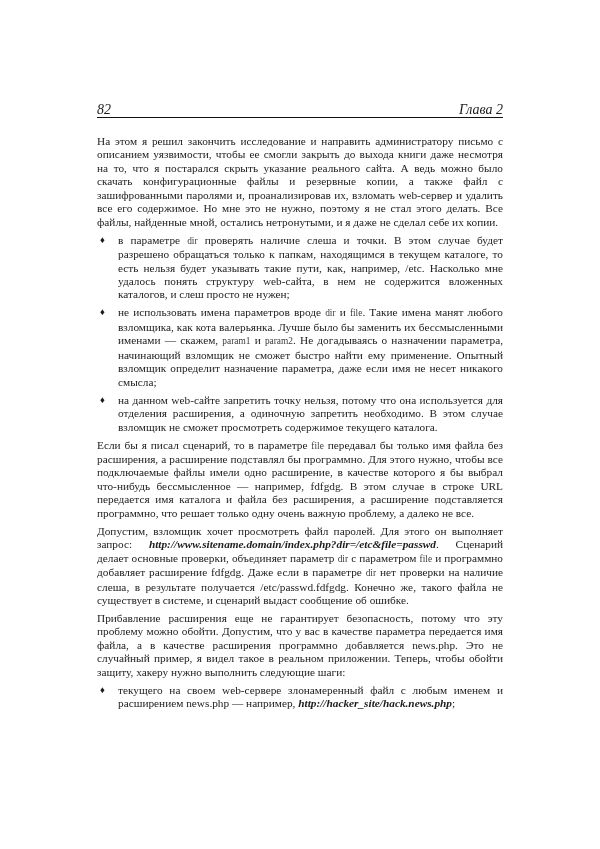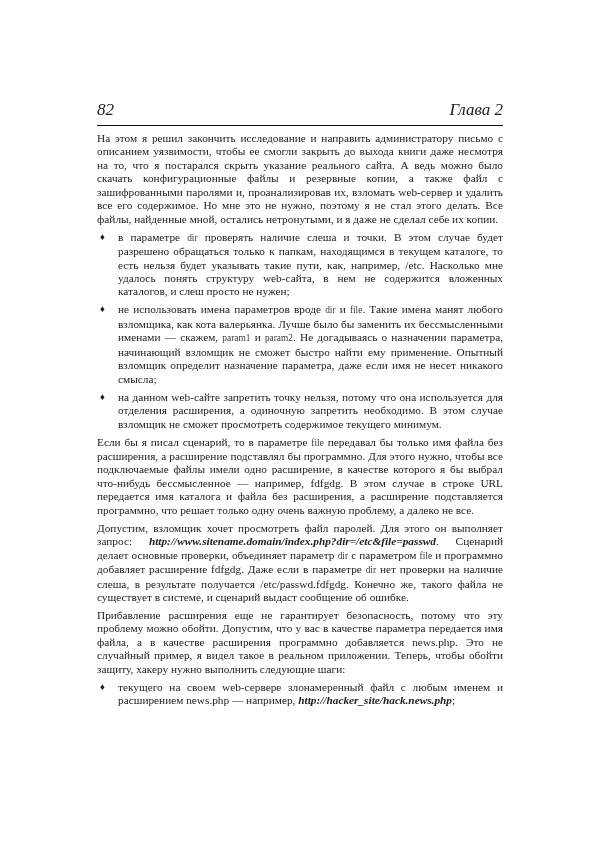--- a/index.html
+++ b/index.html
@@ -19,27 +19,27 @@
     position: absolute;
     left: 97px;
     top: 104px;
     width: 406px;
   }
   .page-header {
     display: flex;
     justify-content: space-between;
     align-items: flex-end;
     font-style: italic;
-    font-size: 17px;
+    font-size: 14px;
     line-height: 12px;
     border-bottom: 1.6px solid #111111;
-    padding-bottom: 9px;
+    padding-bottom: 1px;
   }
   .page-body {
-    margin-top: 6px;
+    margin-top: 17px;
     font-size: 11.3px;
     line-height: 13.45px;
     text-align: justify;
     hyphens: auto;
     -webkit-hyphens: auto;
   }
   .para {
     margin: 0 0 4.5px 0;
   }
   .bullet-item {
@@ -82,21 +82,21 @@
       <div class="bullet-item">
         <span class="bullet-marker">♦</span>
         <span class="bullet-text"><span class="run-normal">в параметре </span><span class="run-code">dir</span><span class="run-normal"> проверять наличие слеша и точки. В этом случае будет разрешено обращаться только к папкам, находящимся в текущем каталоге, то есть нельзя будет указывать такие пути, как, например, /etc. Насколько мне удалось понять структуру web-сайта, в нем не содержится вложенных каталогов, и слеш просто не нужен;</span></span>
       </div>
       <div class="bullet-item">
         <span class="bullet-marker">♦</span>
         <span class="bullet-text"><span class="run-normal">не использовать имена параметров вроде </span><span class="run-code">dir</span><span class="run-normal"> и </span><span class="run-code">file</span><span class="run-normal">. Такие имена манят любого взломщика, как кота валерьянка. Лучше было бы заменить их бессмысленными именами — скажем, </span><span class="run-code">param1</span><span class="run-normal"> и </span><span class="run-code">param2</span><span class="run-normal">. Не догадываясь о назначении параметра, начинающий взломщик не сможет быстро найти ему применение. Опытный взломщик определит назначение параметра, даже если имя не несет никакого смысла;</span></span>
       </div>
       <div class="bullet-item">
         <span class="bullet-marker">♦</span>
-        <span class="bullet-text"><span class="run-normal">на данном web-сайте запретить точку нельзя, потому что она используется для отделения расширения, а одиночную запретить необходимо. В этом случае взломщик не сможет просмотреть содержимое текущего минимум.</span></span>
+        <span class="bullet-text"><span class="run-normal">на данном web-сайте запретить точку нельзя, потому что она используется для отделения расширения, а одиночную запретить необходимо. В этом случае взломщик не сможет просмотреть содержимое текущего каталога.</span></span>
       </div>
       <p class="para"><span class="run-normal">Если бы я писал сценарий, то в параметре </span><span class="run-code">file</span><span class="run-normal"> передавал бы только имя файла без расширения, а расширение подставлял бы программно. Для этого нужно, чтобы все подключаемые файлы имели одно расширение, в качестве которого я бы выбрал что-нибудь бессмысленное — например, fdfgdg. В этом случае в строке URL передается имя каталога и файла без расширения, а расширение подставляется программно, что решает только одну очень важную проблему, а далеко не все.</span></p>
       <p class="para"><span class="run-normal">Допустим, взломщик хочет просмотреть файл паролей. Для этого он выполняет запрос: </span><span class="run-bold">http://www.sitename.domain/index.php?dir=/etc&amp;file=passwd</span><span class="run-normal">. Сценарий делает основные проверки, объединяет параметр </span><span class="run-code">dir</span><span class="run-normal"> с параметром </span><span class="run-code">file</span><span class="run-normal"> и программно добавляет расширение fdfgdg. Даже если в параметре </span><span class="run-code">dir</span><span class="run-normal"> нет проверки на наличие слеша, в результате получается /etc/passwd.fdfgdg. Конечно же, такого файла не существует в системе, и сценарий выдаст сообщение об ошибке.</span></p>
       <p class="para"><span class="run-normal">Прибавление расширения еще не гарантирует безопасность, потому что эту проблему можно обойти. Допустим, что у вас в качестве параметра передается имя файла, а в качестве расширения программно добавляется news.php. Это не случайный пример, я видел такое в реальном приложении. Теперь, чтобы обойти защиту, хакеру нужно выполнить следующие шаги:</span></p>
       <div class="bullet-item">
         <span class="bullet-marker">♦</span>
         <span class="bullet-text"><span class="run-normal">текущего на своем web-сервере злонамеренный файл с любым именем и расширением news.php — например, </span><span class="run-bold">http://hacker_site/hack.news.php</span><span class="run-normal">;</span></span>
       </div>
     </div>
 </div>

